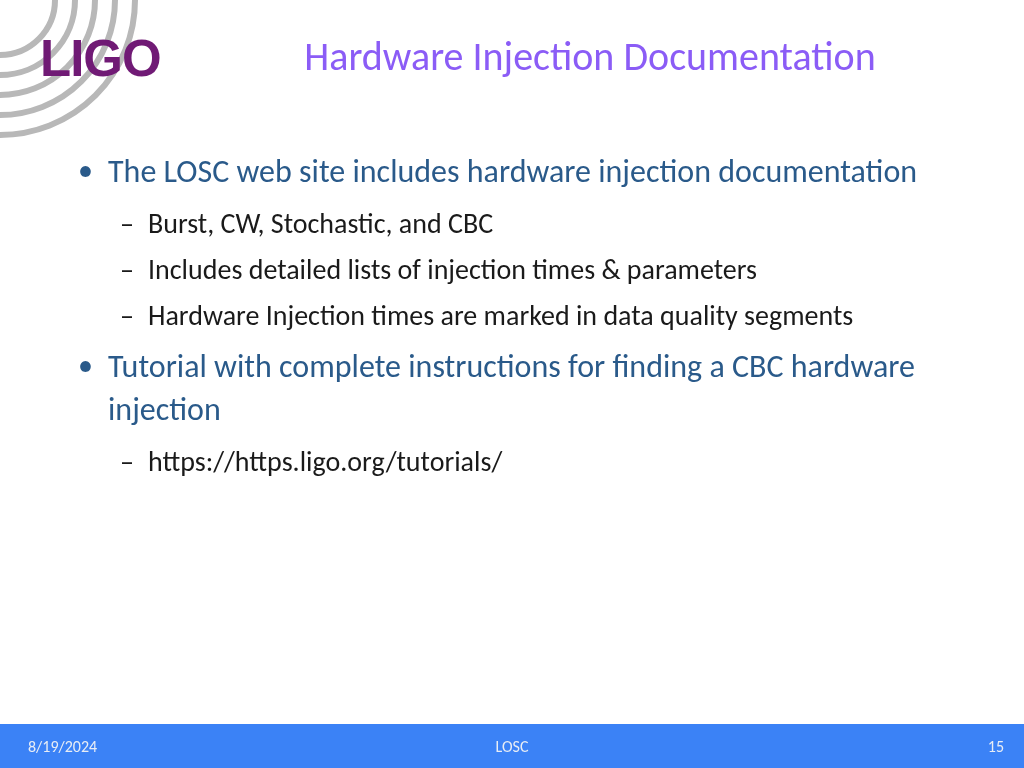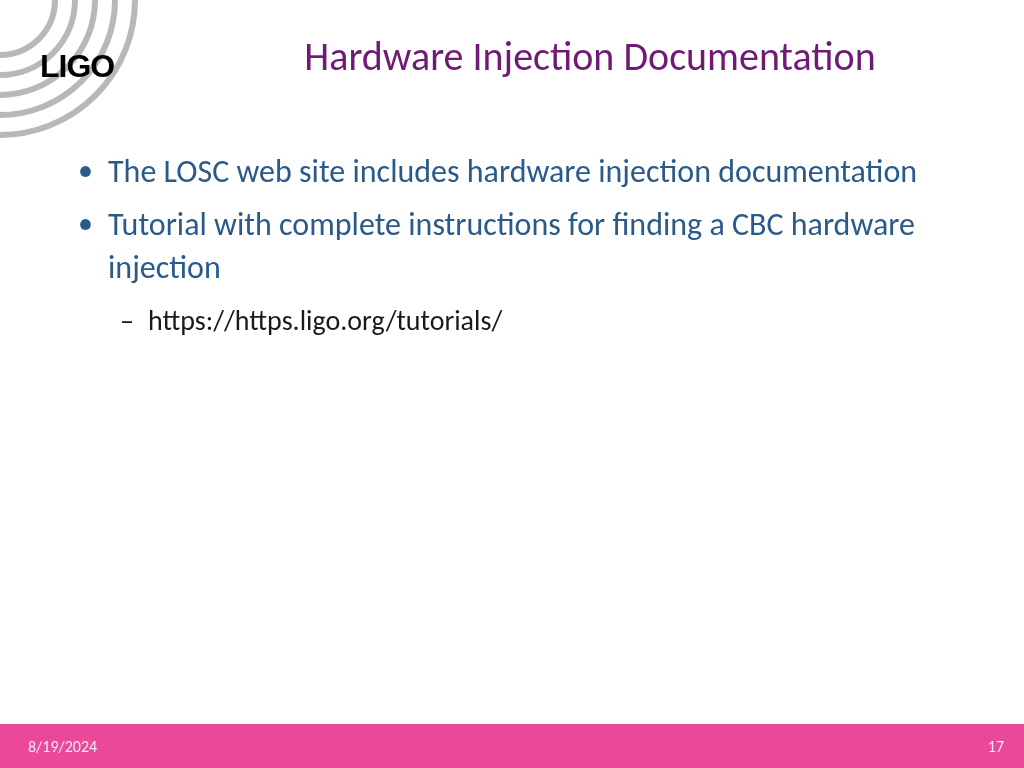--- a/index.html
+++ b/index.html
@@ -1,29 +1,29 @@
 <!DOCTYPE html>
 <html><head>
 <meta charset="utf-8">
 <style>
   * { margin: 0; padding: 0; box-sizing: border-box; }
   html, body { width: 1024px; height: 768px; font-family: Calibri, "Segoe UI", Arial, sans-serif; background: #fff; overflow: hidden; }
   .slide { position: relative; width: 1024px; height: 768px; background: #fff; }
   .arcs { position: absolute; left: -115px; top: -115px; width: 260px; height: 260px; }
   .arcs circle { fill: none; stroke: #b8b8b8; stroke-width: 6; }
-  .logo { position: absolute; left: 40px; top: 48px; font-family: Arial, Helvetica, sans-serif; font-weight: 900; font-size: 32px; letter-spacing: -1px; color: #000000; }
-  .title { position: absolute; left: 200px; top: 32px; width: 780px; font-size: 40px; font-weight: 400; color: #701a75; text-align: center; }
+  .logo { position: absolute; left: 40px; top: 29px; font-family: Arial, Helvetica, sans-serif; font-weight: 900; font-size: 51px; letter-spacing: -1px; color: #701a75; }
+  .title { position: absolute; left: 200px; top: 32px; width: 780px; font-size: 40px; font-weight: 400; color: #8b5cf6; text-align: center; }
   .body { position: absolute; left: 72px; top: 150px; width: 900px; }
   ul.lvl1 { list-style: none; }
   ul.lvl1 > li { position: relative; padding-left: 36px; margin-bottom: 10px; font-size: 32px; line-height: 1.35; color: #2a5a8a; }
   ul.lvl1 > li::before { content: "•"; position: absolute; left: 6px; top: 0; color: #2a5a8a; font-size: 30px; }
   ul.lvl2 { list-style: none; margin-top: 12px; }
   ul.lvl2 > li { position: relative; padding-left: 40px; margin-bottom: 8px; font-size: 28px; line-height: 1.35; color: #1a1a1a; }
   ul.lvl2 > li::before { content: "–"; position: absolute; left: 12px; top: 0; color: #1a1a1a; font-size: 28px; }
-  .footer { position: absolute; left: 0; bottom: 0; width: 1024px; height: 44px; background: #ec4899; color: #e8edf5; display: flex; align-items: center; font-size: 16px; }
+  .footer { position: absolute; left: 0; bottom: 0; width: 1024px; height: 44px; background: #3b82f6; color: #e8edf5; display: flex; align-items: center; font-size: 16px; }
   .footer .date { position: absolute; left: 28px; }
   .footer .center { position: absolute; left: 0; width: 100%; text-align: center; }
   .footer .page { position: absolute; right: 20px; }
 </style>
 </head>
 <body>
 
 <div class="slide">
 
   <svg class="arcs" viewBox="0 0 260 260">
@@ -35,28 +35,34 @@
   </svg>
 
   <div class="logo">LIGO</div>
 
   <div class="title">Hardware Injection Documentation</div>
 
   <div class="body">
     <ul class="lvl1">
       <li>
         <span>The LOSC web site includes hardware injection documentation</span>
+        <ul class="lvl2">
+          <li>Burst, CW, Stochastic, and CBC</li>
+          <li>Includes detailed lists of injection times &amp; parameters</li>
+          <li>Hardware Injection times are marked in data quality segments</li>
+        </ul>
       </li>
       <li>
         <span>Tutorial with complete instructions for finding a CBC hardware injection</span>
         <ul class="lvl2">
           <li>https://https.ligo.org/tutorials/</li>
         </ul>
       </li>
     </ul>
   </div>
 
   <div class="footer">
     <div class="date">8/19/2024</div>
-    <div class="page">17</div>
+    <div class="center">LOSC</div>
+    <div class="page">15</div>
   </div>
 
 </div>
 
 </body></html>

